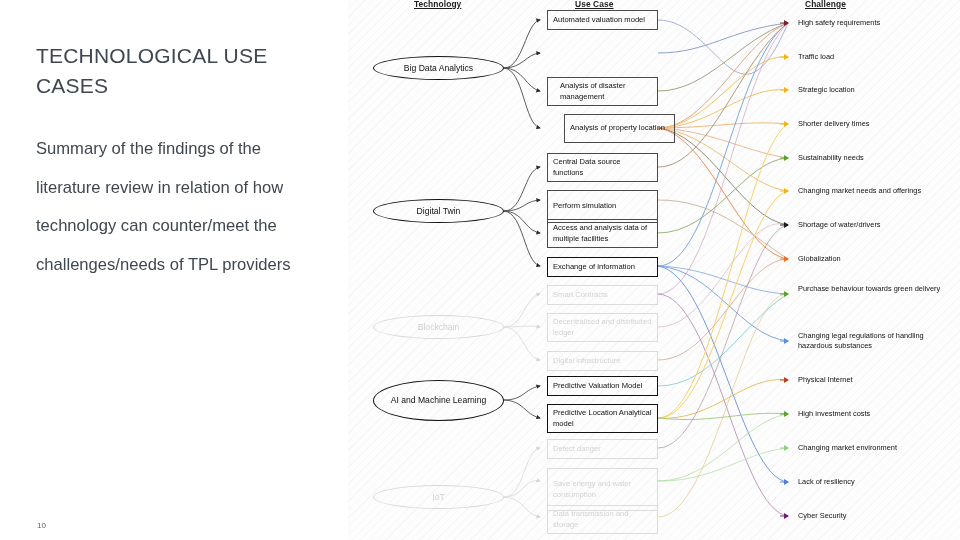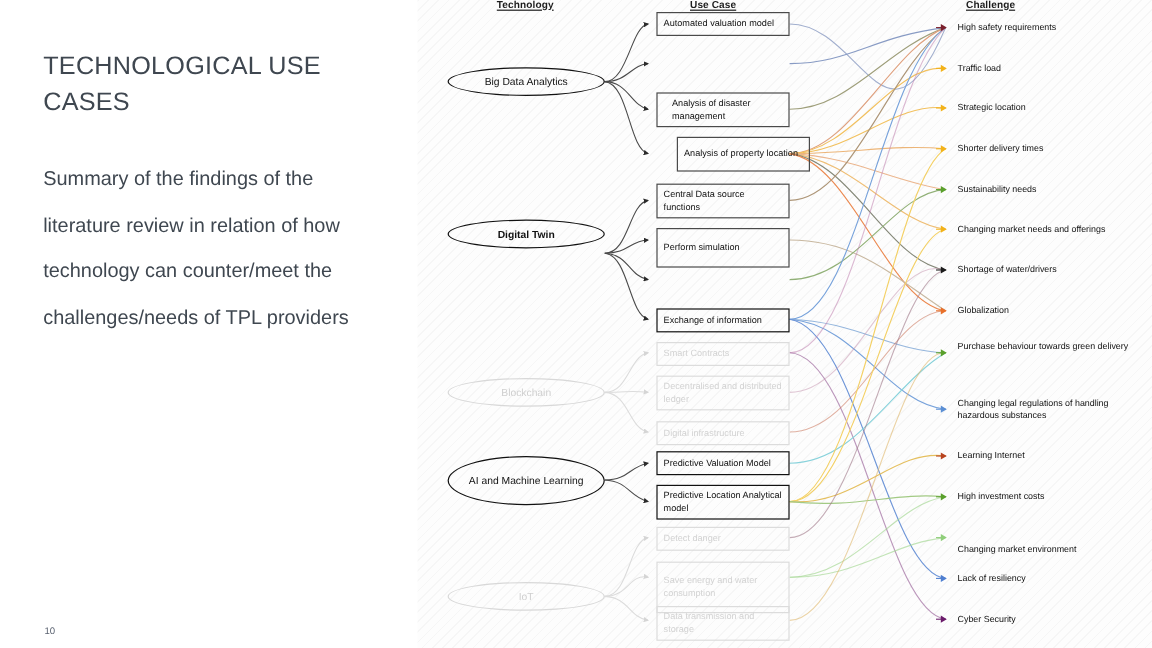--- a/index.html
+++ b/index.html
@@ -189,50 +189,51 @@
         <path d="M432,516 l8,0" stroke="#6b1c6b"></path>
           <path d="M436,513 l5,3 l-5,3 z" fill="#6b1c6b" stroke="none"></path>
       </g>
     </svg>
 
     <div class="col-head" style="left:66px;top:-1px;">Technology</div>
     <div class="col-head" style="left:227px;top:-1px;">Use Case</div>
     <div class="col-head" style="left:457px;top:-1px;">Challenge</div>
 
     <div class="tech" style="left:25px;top:56px;width:131px;height:24px;">Big Data Analytics</div>
-    <div class="tech" style="left:25px;top:183px;width:131px;height:24px;font-weight:bold;">Digital Twin</div>
+    <div class="tech" style="left:25px;top:199px;width:131px;height:24px;">Digital Twin</div>
     <div class="tech dim" style="left:25px;top:315px;width:131px;height:24px;">Blockchain</div>
     <div class="tech" style="left:25px;top:380px;width:131px;height:41px;">AI and Machine Learning</div>
     <div class="tech dim" style="left:25px;top:485px;width:131px;height:24px;">IoT</div>
 
     <div class="uc" style="left:199px;top:10px;width:111px;height:20px;">Automated valuation model</div>
     <div class="uc" style="left:199px;top:77px;width:111px;height:29px;padding-left:12px;">Analysis of disaster management</div>
     <div class="uc" style="left:216px;top:114px;width:111px;height:29px;">Analysis of property location</div>
     <div class="uc" style="left:199px;top:153px;width:111px;height:29px;">Central Data source functions</div>
     <div class="uc" style="left:199px;top:190px;width:111px;height:33px;">Perform simulation</div>
+    <div class="uc" style="left:199px;top:219px;width:111px;height:29px;">Access and analysis data of multiple facilities</div>
     <div class="uc bold" style="left:199px;top:257px;width:111px;height:20px;">Exchange of information</div>
     <div class="uc dim" style="left:199px;top:285px;width:111px;height:20px;">Smart Contracts</div>
     <div class="uc dim" style="left:199px;top:313px;width:111px;height:29px;">Decentralised and distributed ledger</div>
     <div class="uc dim" style="left:199px;top:351px;width:111px;height:20px;">Digital infrastructure</div>
     <div class="uc bold" style="left:199px;top:376px;width:111px;height:20px;">Predictive Valuation Model</div>
     <div class="uc bold" style="left:199px;top:404px;width:111px;height:29px;">Predictive Location Analytical model</div>
     <div class="uc dim" style="left:199px;top:439px;width:111px;height:20px;">Detect danger</div>
     <div class="uc dim" style="left:199px;top:468px;width:111px;height:43px;">Save energy and water consumption</div>
     <div class="uc dim" style="left:199px;top:505px;width:111px;height:29px;">Data transmission and storage</div>
 
     <div class="ch" style="left:450px;top:18px;width:155px;">High safety requirements</div>
     <div class="ch" style="left:450px;top:52px;width:155px;">Traffic load</div>
     <div class="ch" style="left:450px;top:85px;width:155px;">Strategic location</div>
     <div class="ch" style="left:450px;top:119px;width:155px;">Shorter delivery times</div>
     <div class="ch" style="left:450px;top:153px;width:155px;">Sustainability needs</div>
     <div class="ch" style="left:450px;top:186px;width:165px;">Changing market needs and offerings</div>
     <div class="ch" style="left:450px;top:220px;width:155px;">Shortage of water/drivers</div>
     <div class="ch" style="left:450px;top:254px;width:155px;">Globalization</div>
     <div class="ch" style="left:450px;top:284px;width:150px;">Purchase behaviour towards green delivery</div>
     <div class="ch" style="left:450px;top:331px;width:158px;">Changing legal regulations of handling hazardous substances</div>
-    <div class="ch" style="left:450px;top:375px;width:155px;">Learning Internet</div>
+    <div class="ch" style="left:450px;top:375px;width:155px;">Physical Internet</div>
     <div class="ch" style="left:450px;top:409px;width:155px;">High investment costs</div>
-    <div class="ch" style="left:450px;top:453px;width:155px;">Changing market environment</div>
+    <div class="ch" style="left:450px;top:443px;width:155px;">Changing market environment</div>
     <div class="ch" style="left:450px;top:477px;width:155px;">Lack of resiliency</div>
     <div class="ch" style="left:450px;top:511px;width:155px;">Cyber Security</div>
 
   </div>
 </div>
 
 </body></html>

